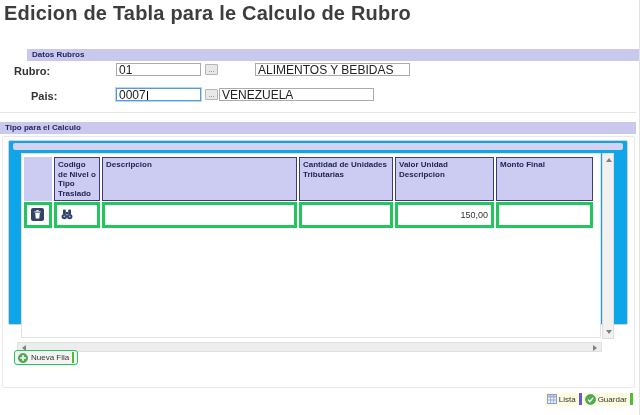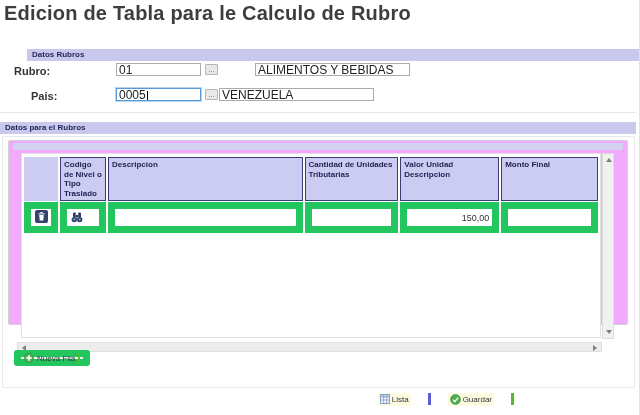--- a/index.html
+++ b/index.html
@@ -27,51 +27,51 @@
   .row2-label { left:14px; top:90px;padding-left:17px; }
   .row1-code  { left:116px; top:63px; width:85px; }
   .row1-look  { left:205px; top:64px; }
   .row1-name  { left:219px; top:63px; width:155px;margin-left:36px; }
   .row2-code  { left:116px; top:88px; width:85px; }
   .row2-look  { left:205px; top:89px; }
   .row2-name  { left:219px; top:88px; width:155px; }
 
   
   .outer-panel { position:absolute; left:2px; top:136px; width:633px; height:252px; border:1px solid #e9e9e9; border-radius:2px; background:#fff; }
-  .inner-panel { position:absolute; left:8px; top:140px; width:620px; height:185px; border:1px solid #d2d2d2; border-radius:2px; background:#f0abfc; }
+  .inner-panel { position:absolute; left:8px; top:140px; width:620px; height:185px; border:1px solid #d2d2d2; border-radius:2px; background:#0ea5e9; }
   .top-strip { position:absolute; left:4px; top:2px; width:610px; height:7px; background:#d3d3f1; border-radius:2px; }
 
   .grid-viewport { position:absolute; left:12px; top:12px; width:580px; height:185px; background:#fff; border:1px solid #e2e2e2; overflow:hidden; }
 
   table.grid { border-collapse:separate; border-spacing:2px 1px; margin:2px 0 0 0; table-layout:fixed; }
   table.grid th { background:#ccccf2; border:1px solid #3d3d73; color:#1f1f52; font-size:8px; font-weight:bold;
                   text-align:left; vertical-align:top; padding:2px 3px; height:27px; line-height:1.2; }
   table.grid th.noborder { border:1px solid #ccccf2; }
-  table.grid td { background:#fff; border:7px solid #22c55e; font-size:9px; color:#333; height:26px; padding:1px 3px; vertical-align:middle; }
+  table.grid td { background:#fff; border:3px solid #22c55e; font-size:9px; color:#333; height:26px; padding:1px 3px; vertical-align:middle; }
   td.num { text-align:right; padding-right:4px; }
 
   .icon-btn { display:inline-block; width:14px; height:14px; border:0; background:transparent; padding:0; cursor:pointer; }
 
   
   .vscroll { position:absolute; left:593px; top:12px; width:12px; height:186px; background:#f1f1f1; border:1px solid #ddd; }
   .hscroll { position:absolute; left:8px; top:201px; width:585px; height:10px; background:#ededed; border:1px solid #e0e0e0; }
   .tri { position:absolute; width:0; height:0; }
   .tri-up    { left:3px; top:4px;  border-left:3px solid transparent; border-right:3px solid transparent; border-bottom:4px solid #808080; }
   .tri-down  { left:3px; bottom:4px; border-left:3px solid transparent; border-right:3px solid transparent; border-top:4px solid #808080; }
   .tri-left  { left:4px; top:2px;  border-top:3px solid transparent; border-bottom:3px solid transparent; border-right:4px solid #808080; }
   .tri-right { right:4px; top:2px; border-top:3px solid transparent; border-bottom:3px solid transparent; border-left:4px solid #808080; }
 
   
   .nueva-fila { position:absolute; left:5px; top:209px; height:15px; display:flex; align-items:center; gap:3px;
-                background:#f4f4f4; border:7px solid #22c55e; border-radius:3px; padding:1px 3px; cursor:pointer; font-family:inherit; }
+                background:#f4f4f4; border:1px solid #22c55e; border-radius:3px; padding:1px 3px; cursor:pointer; font-family:inherit; }
   .nf-label { font-size:8px; color:#333; }
   .green-bar { display:inline-block; width:2px; height:11px; background:#55bb33; }
 
   
-  .footer { position:absolute; top:392px; left:0; width:514px; height:14px; display:flex; justify-content:flex-end; align-items:center; gap:17px; }
+  .footer { position:absolute; top:392px; left:0; width:633px; height:14px; display:flex; justify-content:flex-end; align-items:center; gap:1px; }
   .footer-btn { display:flex; align-items:center; gap:2px; background:#fbfbdf; border:0; padding:1px 2px; height:13px;
                 font-size:8px; color:#333; cursor:pointer; font-family:inherit; }
   .vbar { display:inline-block; width:3px; height:12px; }
   .vbar.blue  { background:#5c5cd6; }
   .vbar.green { background:#55bb33; }
 </style>
 </head>
 <body>
 
 <div class="page">
@@ -89,33 +89,33 @@
     </div>
     <button class="lookup-btn row1-look">
       <span>...</span>
     </button>
     <div class="textbox row1-name">
       <span>ALIMENTOS Y BEBIDAS</span>
     </div>
 
     <span class="flabel row2-label">Pais:</span>
     <div class="textbox focused row2-code">
-      <span>0005</span><span class="caret"></span>
+      <span>0007</span><span class="caret"></span>
     </div>
     <button class="lookup-btn row2-look">
       <span>...</span>
     </button>
     <div class="textbox row2-name">
       <span>VENEZUELA</span>
     </div>
     <div class="form-divider"></div>
   </div>
 
   <div class="section-bar bar-calculo">
-    <span>Datos para el Rubros</span>
+    <span>Tipo para el Calculo</span>
   </div>
 
   <div class="outer-panel"></div>
 
   <div class="inner-panel">
     <div class="top-strip"></div>
 
     <div class="grid-viewport">
       <table class="grid">
         <colgroup>

